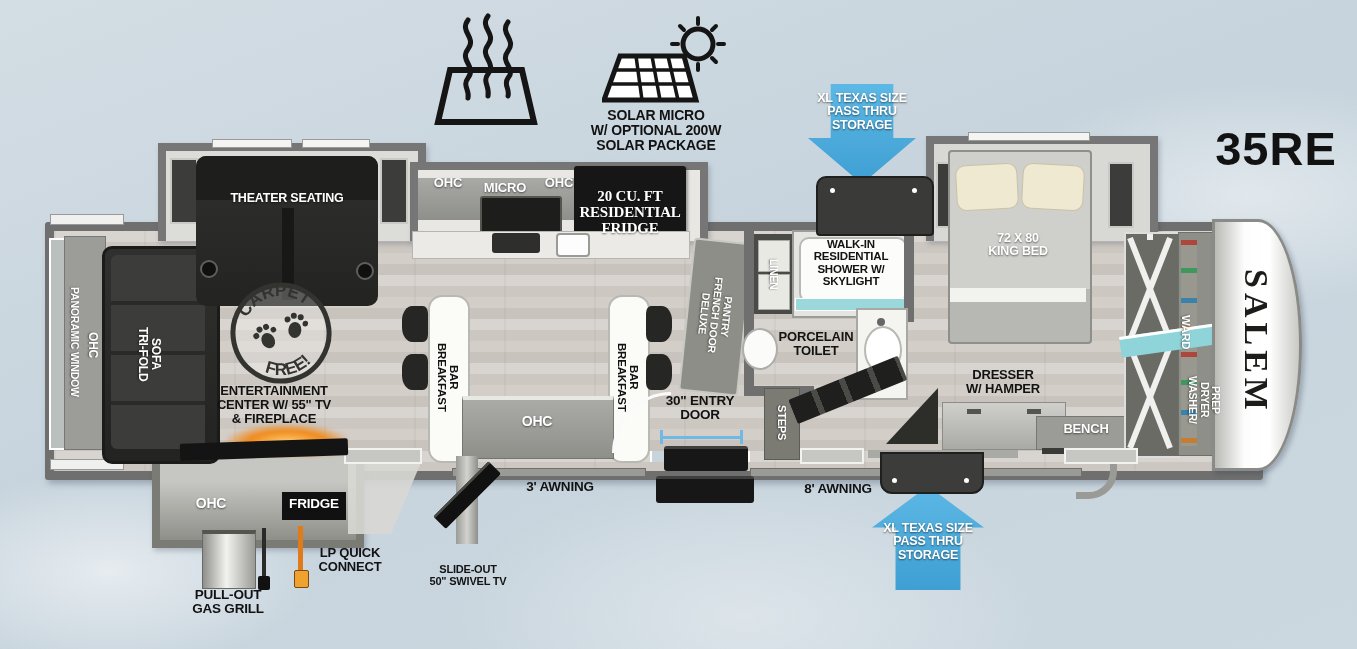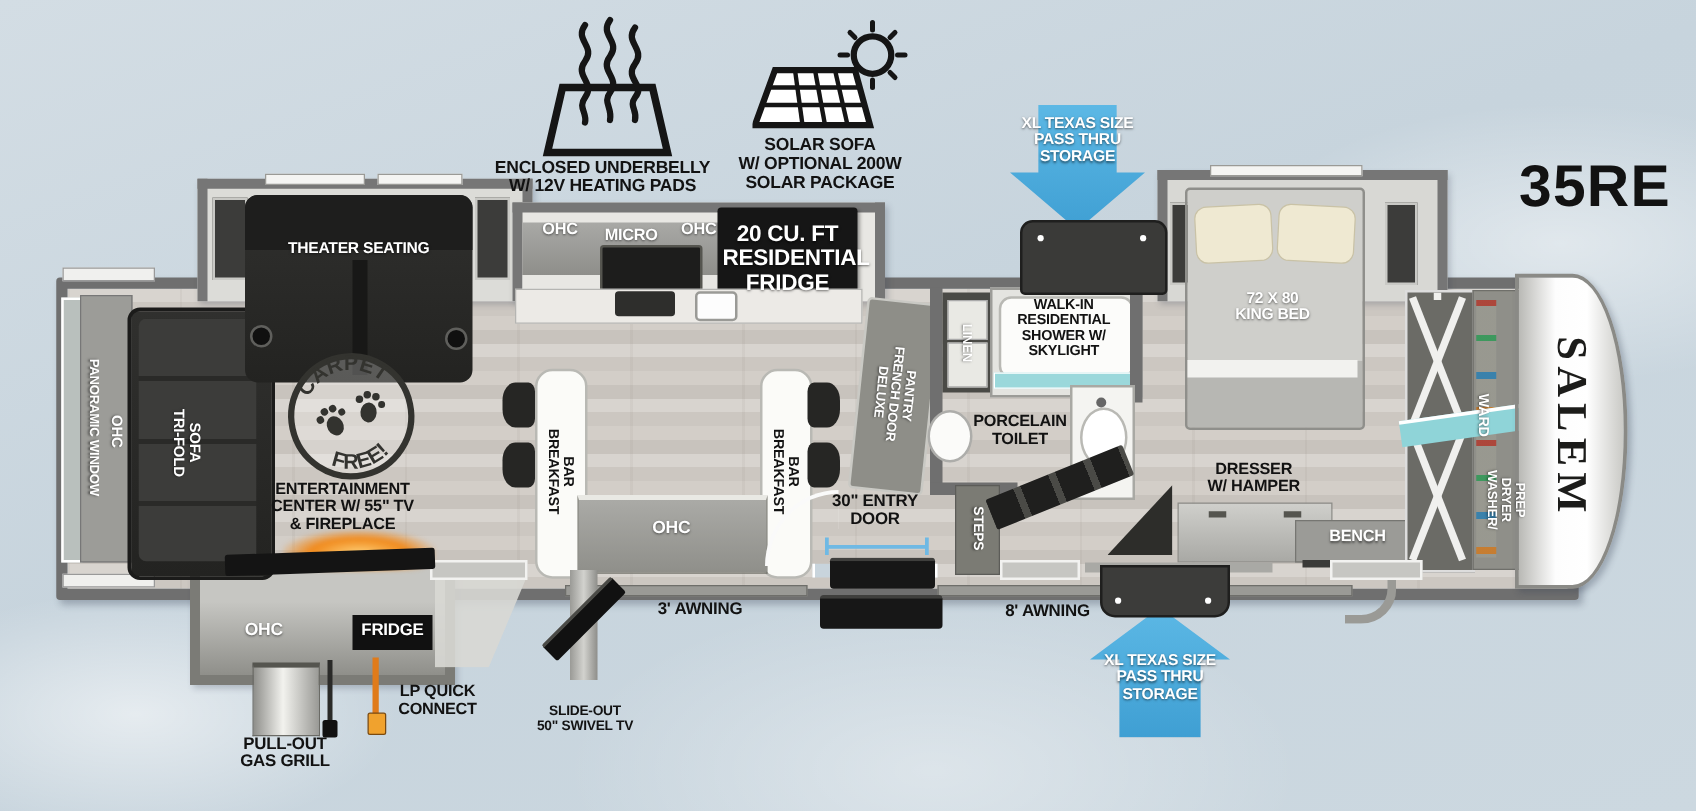--- a/index.html
+++ b/index.html
@@ -29,22 +29,20 @@
 <body>
 
 <div id="plan">
 
   <svg class="abs" style="left:430px;top:12px;width:112px;height:114px;" viewBox="0 0 112 114">
     <path d="M20,58 L92,58 L104,110 L8,110 Z" fill="none" stroke="#151515" stroke-width="6"></path>
     <path d="M38,8 c-9,12 9,17 0,29 c-9,12 9,17 0,29 c-6,8 2,12 0,20" fill="none" stroke="#151515" stroke-width="5" stroke-linecap="round"></path>
     <path d="M58,4 c-9,12 9,17 0,29 c-9,12 9,17 0,29 c-6,8 2,12 0,22" fill="none" stroke="#151515" stroke-width="5" stroke-linecap="round"></path>
     <path d="M78,10 c-9,12 9,17 0,29 c-9,12 9,17 0,27 c-5,7 2,10 0,18" fill="none" stroke="#151515" stroke-width="5" stroke-linecap="round"></path>
   </svg>
-  <div class="lbl" style="left:372px;top:126px;width:220px;font-size:14px;">ENCLOSED UNDERBELLY
-W/ 12V HEATING PADS</div>
 
   <svg class="abs" style="left:602px;top:14px;width:126px;height:96px;" viewBox="0 0 126 96">
     <circle cx="96" cy="30" r="15" fill="none" stroke="#151515" stroke-width="5"></circle>
     <g stroke="#151515" stroke-width="4" stroke-linecap="round">
       <line x1="96" y1="4" x2="96" y2="10"></line>
         <line x1="96" y1="50" x2="96" y2="56"></line>
       <line x1="70" y1="30" x2="76" y2="30"></line>
         <line x1="116" y1="30" x2="122" y2="30"></line>
       <line x1="78" y1="12" x2="82" y2="16"></line>
         <line x1="110" y1="44" x2="114" y2="48"></line>
@@ -53,21 +51,21 @@
     </g>
     <path d="M18,42 L82,42 L94,86 L2,86 Z" fill="#fff" stroke="#151515" stroke-width="5"></path>
     <g stroke="#151515" stroke-width="3.5">
       <line x1="34" y1="42" x2="40" y2="86"></line>
         <line x1="50" y1="42" x2="58" y2="86"></line>
         <line x1="66" y1="42" x2="76" y2="86"></line>
       <line x1="14" y1="56" x2="86" y2="56"></line>
         <line x1="10" y1="70" x2="90" y2="70"></line>
     </g>
   </svg>
-  <div class="lbl" style="left:578px;top:108px;width:156px;font-size:14px;">SOLAR SOFA
+  <div class="lbl" style="left:578px;top:108px;width:156px;font-size:14px;">SOLAR MICRO
 W/ OPTIONAL 200W
 SOLAR PACKAGE</div>
 
   <div class="lbl" style="left:1196px;top:124px;width:160px;font-size:47px;letter-spacing:1px;font-weight:bold;z-index:50;">35RE</div>
 
   <div class="abs arrow" style="left:808px;top:84px;width:108px;height:100px;clip-path:polygon(21% 0,79% 0,79% 54%,100% 54%,50% 100%,0 54%,21% 54%);"></div>
   <div class="lbl wlbl" style="left:808px;top:92px;width:108px;font-size:12.5px;z-index:16;">XL TEXAS SIZE
 PASS THRU
 STORAGE</div>
 
@@ -139,21 +137,21 @@
 
   <div class="abs slide" style="left:410px;top:162px;width:282px;height:71px;border:8px solid #767676;border-bottom:none;background:#e8e7e3;z-index:2;">
     <div class="abs" style="left:0;top:8px;width:266px;height:42px;background:linear-gradient(180deg,#a9a9a6,#8e8e8a);"></div>
     <div class="abs" style="left:0;top:50px;width:266px;height:13px;background:#e8e7e3;"></div>
   </div>
   <div class="lbl wlbl" style="left:424px;top:176px;width:48px;font-size:13px;">OHC</div>
   <div class="lbl wlbl" style="left:472px;top:181px;width:66px;font-size:13px;">MICRO</div>
   <div class="lbl wlbl" style="left:536px;top:176px;width:46px;font-size:13px;">OHC</div>
   <div class="abs" style="left:480px;top:196px;width:78px;height:40px;background:#1d1d1c;border:2px solid #55554f;border-radius:3px;z-index:3;"></div>
   <div class="abs" style="left:574px;top:166px;width:112px;height:88px;background:#161616;border-radius:3px;z-index:3;box-shadow:2px 2px 3px rgba(0,0,0,.35);"></div>
-  <div class="lbl wlbl" style="left:578px;top:178px;width:104px;font-size:18px;">20 CU. FT
+  <div class="lbl wlbl" style="left:578px;top:188px;width:104px;font-size:15px;font-family:Liberation Serif, serif;">20 CU. FT
 RESIDENTIAL
 FRIDGE</div>
 
   <div class="abs" style="left:412px;top:231px;width:276px;height:26px;background:#eceae6;border:1px solid #b5b5b2;z-index:3;"></div>
   <div class="abs" style="left:492px;top:233px;width:48px;height:20px;background:#2e2e2c;border-radius:3px;z-index:4;"></div>
   <div class="abs" style="left:556px;top:233px;width:30px;height:20px;background:#fdfdfd;border:2px solid #9a9a96;border-radius:4px;z-index:4;"></div>
 
   <div class="abs" style="left:816px;top:176px;width:114px;height:56px;background:#3a3a38;border:2px solid #1f1f1e;border-radius:10px 10px 4px 4px;z-index:17;">
     <div class="abs" style="left:12px;top:10px;width:5px;height:5px;background:#fff;border-radius:50%;"></div>
     <div class="abs" style="left:94px;top:10px;width:5px;height:5px;background:#fff;border-radius:50%;"></div>

